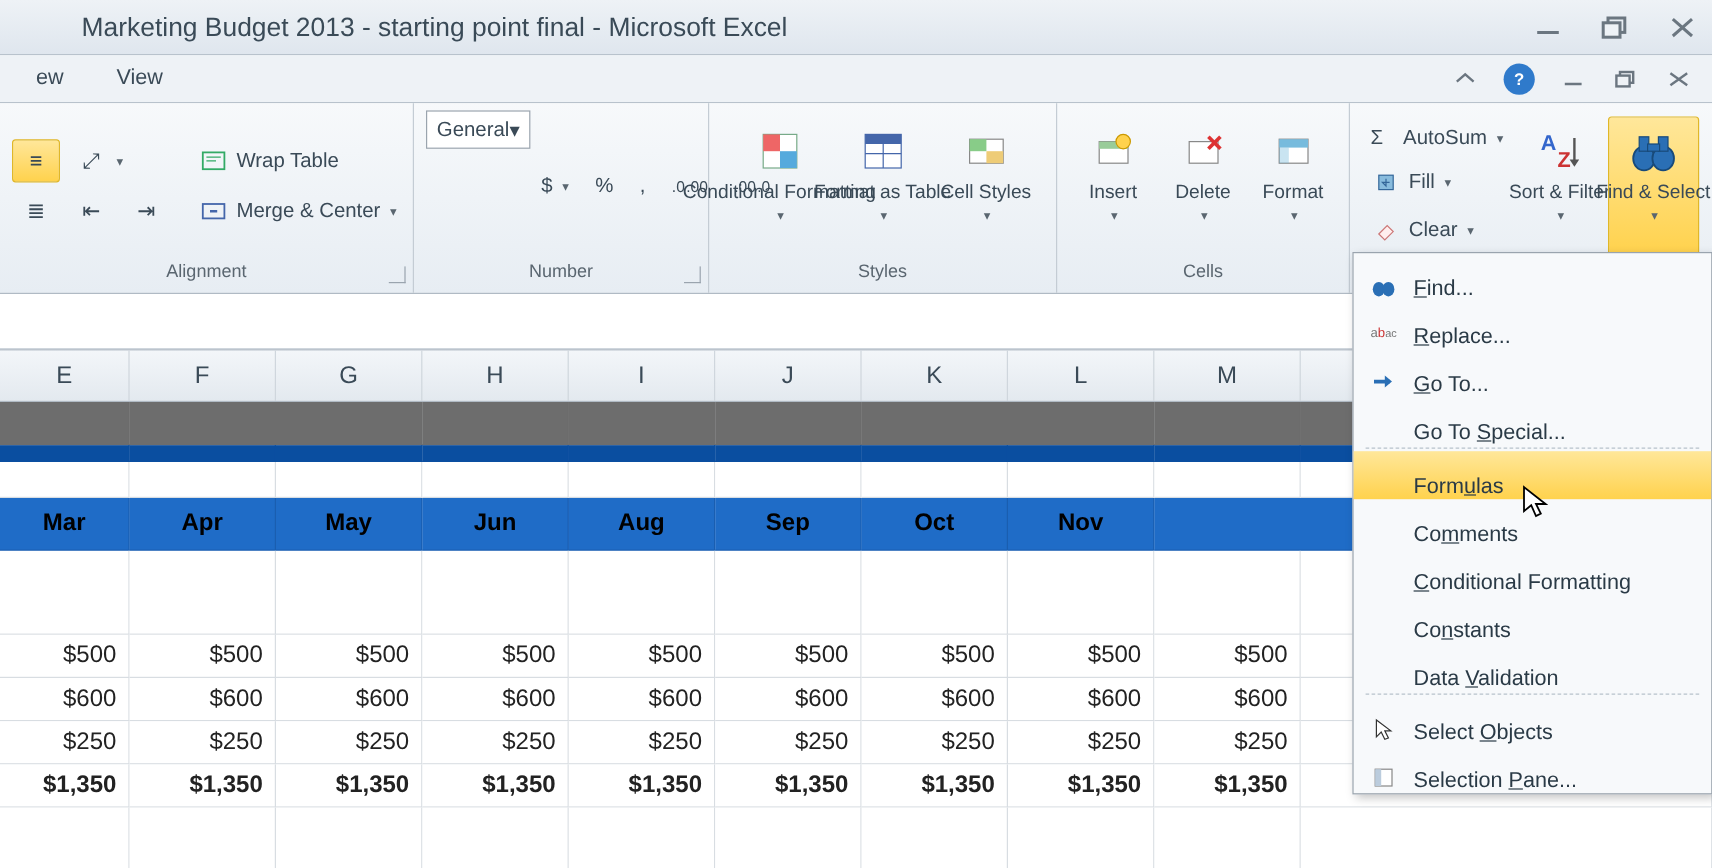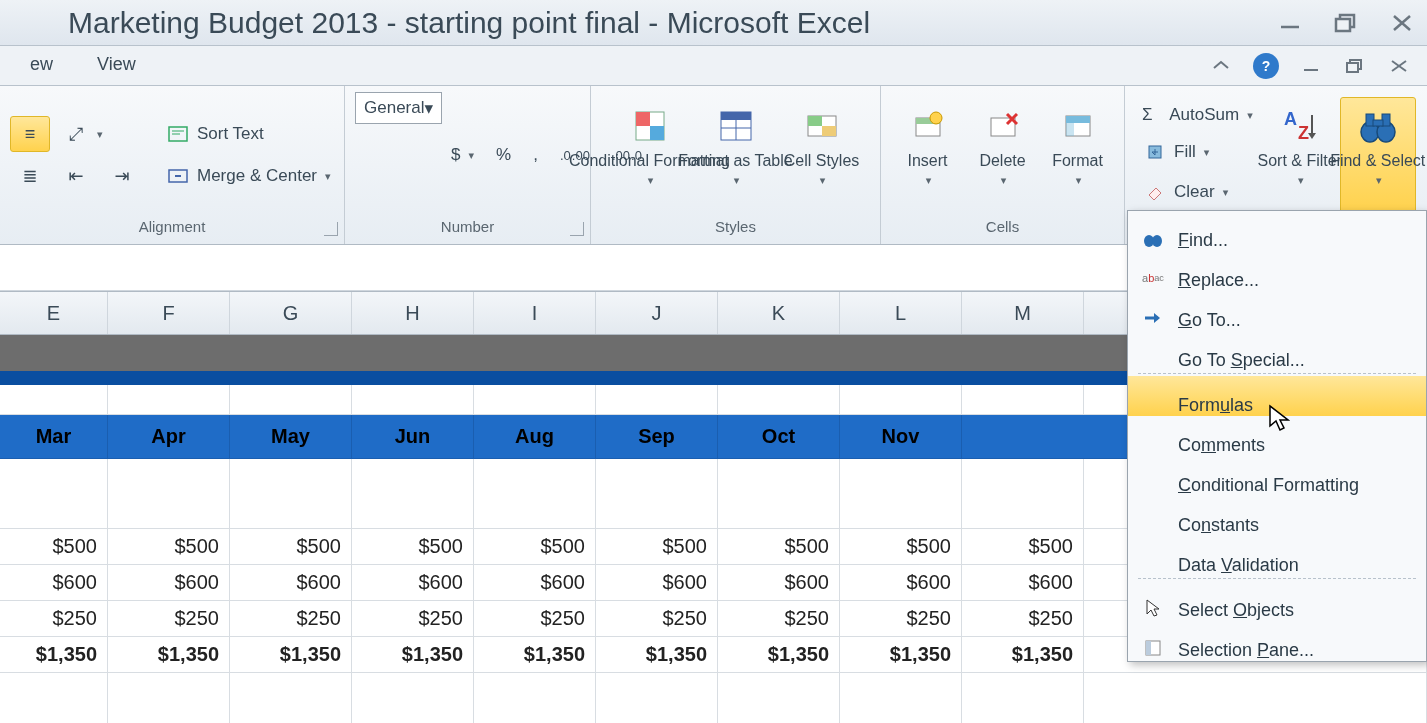--- a/index.html
+++ b/index.html
@@ -1,20 +1,20 @@
 <!DOCTYPE html>
 <html><head>
 <meta charset="utf-8">
 <style>
   html,body{margin:0;padding:0;font-family:"Segoe UI",Tahoma,sans-serif;font-size:14px;color:#333;background:#f0f2f5;width:1427px;height:723px;overflow:hidden}
   *{box-sizing:border-box}
 
   
   .titlebar{height:46px;background:linear-gradient(#eef2f6,#dfe6ee);display:flex;align-items:center;padding:0 10px;border-bottom:1px solid #b8c2cc}
-  .titlebar .title{flex:1;font-size:30px;color:#3a4a57;padding-left:58px}
+  .titlebar .title{flex:1;font-size:22px;color:#3a4a57;padding-left:58px}
   .win-btns{display:flex;gap:26px;align-items:center}
   .win-btn{width:30px;height:28px;display:flex;align-items:center;justify-content:center;color:#6b7680;cursor:pointer}
   .win-btn svg{stroke:#6b7680;stroke-width:2.5;fill:none}
 
   
   .tabrow{height:40px;background:#eef2f6;display:flex;align-items:flex-end;padding:0 8px;border-bottom:1px solid #b8c2cc;position:relative}
   .tab{padding:8px 22px 10px;font-size:18px;color:#3a4a57;cursor:pointer}
   .tabrow .tail{margin-left:auto;display:flex;align-items:center;gap:20px;padding-right:8px;padding-bottom:6px}
   .help-circle{width:26px;height:26px;border-radius:50%;background:#2f7acb;color:#fff;font-weight:bold;display:flex;align-items:center;justify-content:center}
   .tailbtn{width:24px;height:18px;display:flex;align-items:center;justify-content:center;color:#6b7680}
@@ -143,21 +143,21 @@
       </div>
       <div class="stack" style="margin-left:8px">
         <div class="rb-btn">
           <span class="smallico">
             <svg width="22" height="20">
                 <rect x="2" y="3" width="18" height="14" fill="none" stroke="#3a6" stroke-width="1.5"></rect>
                 <line x1="5" y1="7" x2="17" y2="7" stroke="#3a6"></line>
                 <line x1="5" y1="10" x2="13" y2="10" stroke="#3a6"></line>
               </svg>
           </span>
-          <span>Sort Text</span>
+          <span>Wrap Table</span>
         </div>
         <div class="rb-btn">
           <span class="smallico">
             <svg width="22" height="20">
                 <rect x="2" y="4" width="18" height="12" fill="none" stroke="#46a" stroke-width="1.5"></rect>
                 <line x1="8" y1="10" x2="14" y2="10" stroke="#46a" stroke-width="2"></line>
               </svg>
           </span>
           <span>Merge &amp; Center</span>
             <span class="caret">▾</span>

